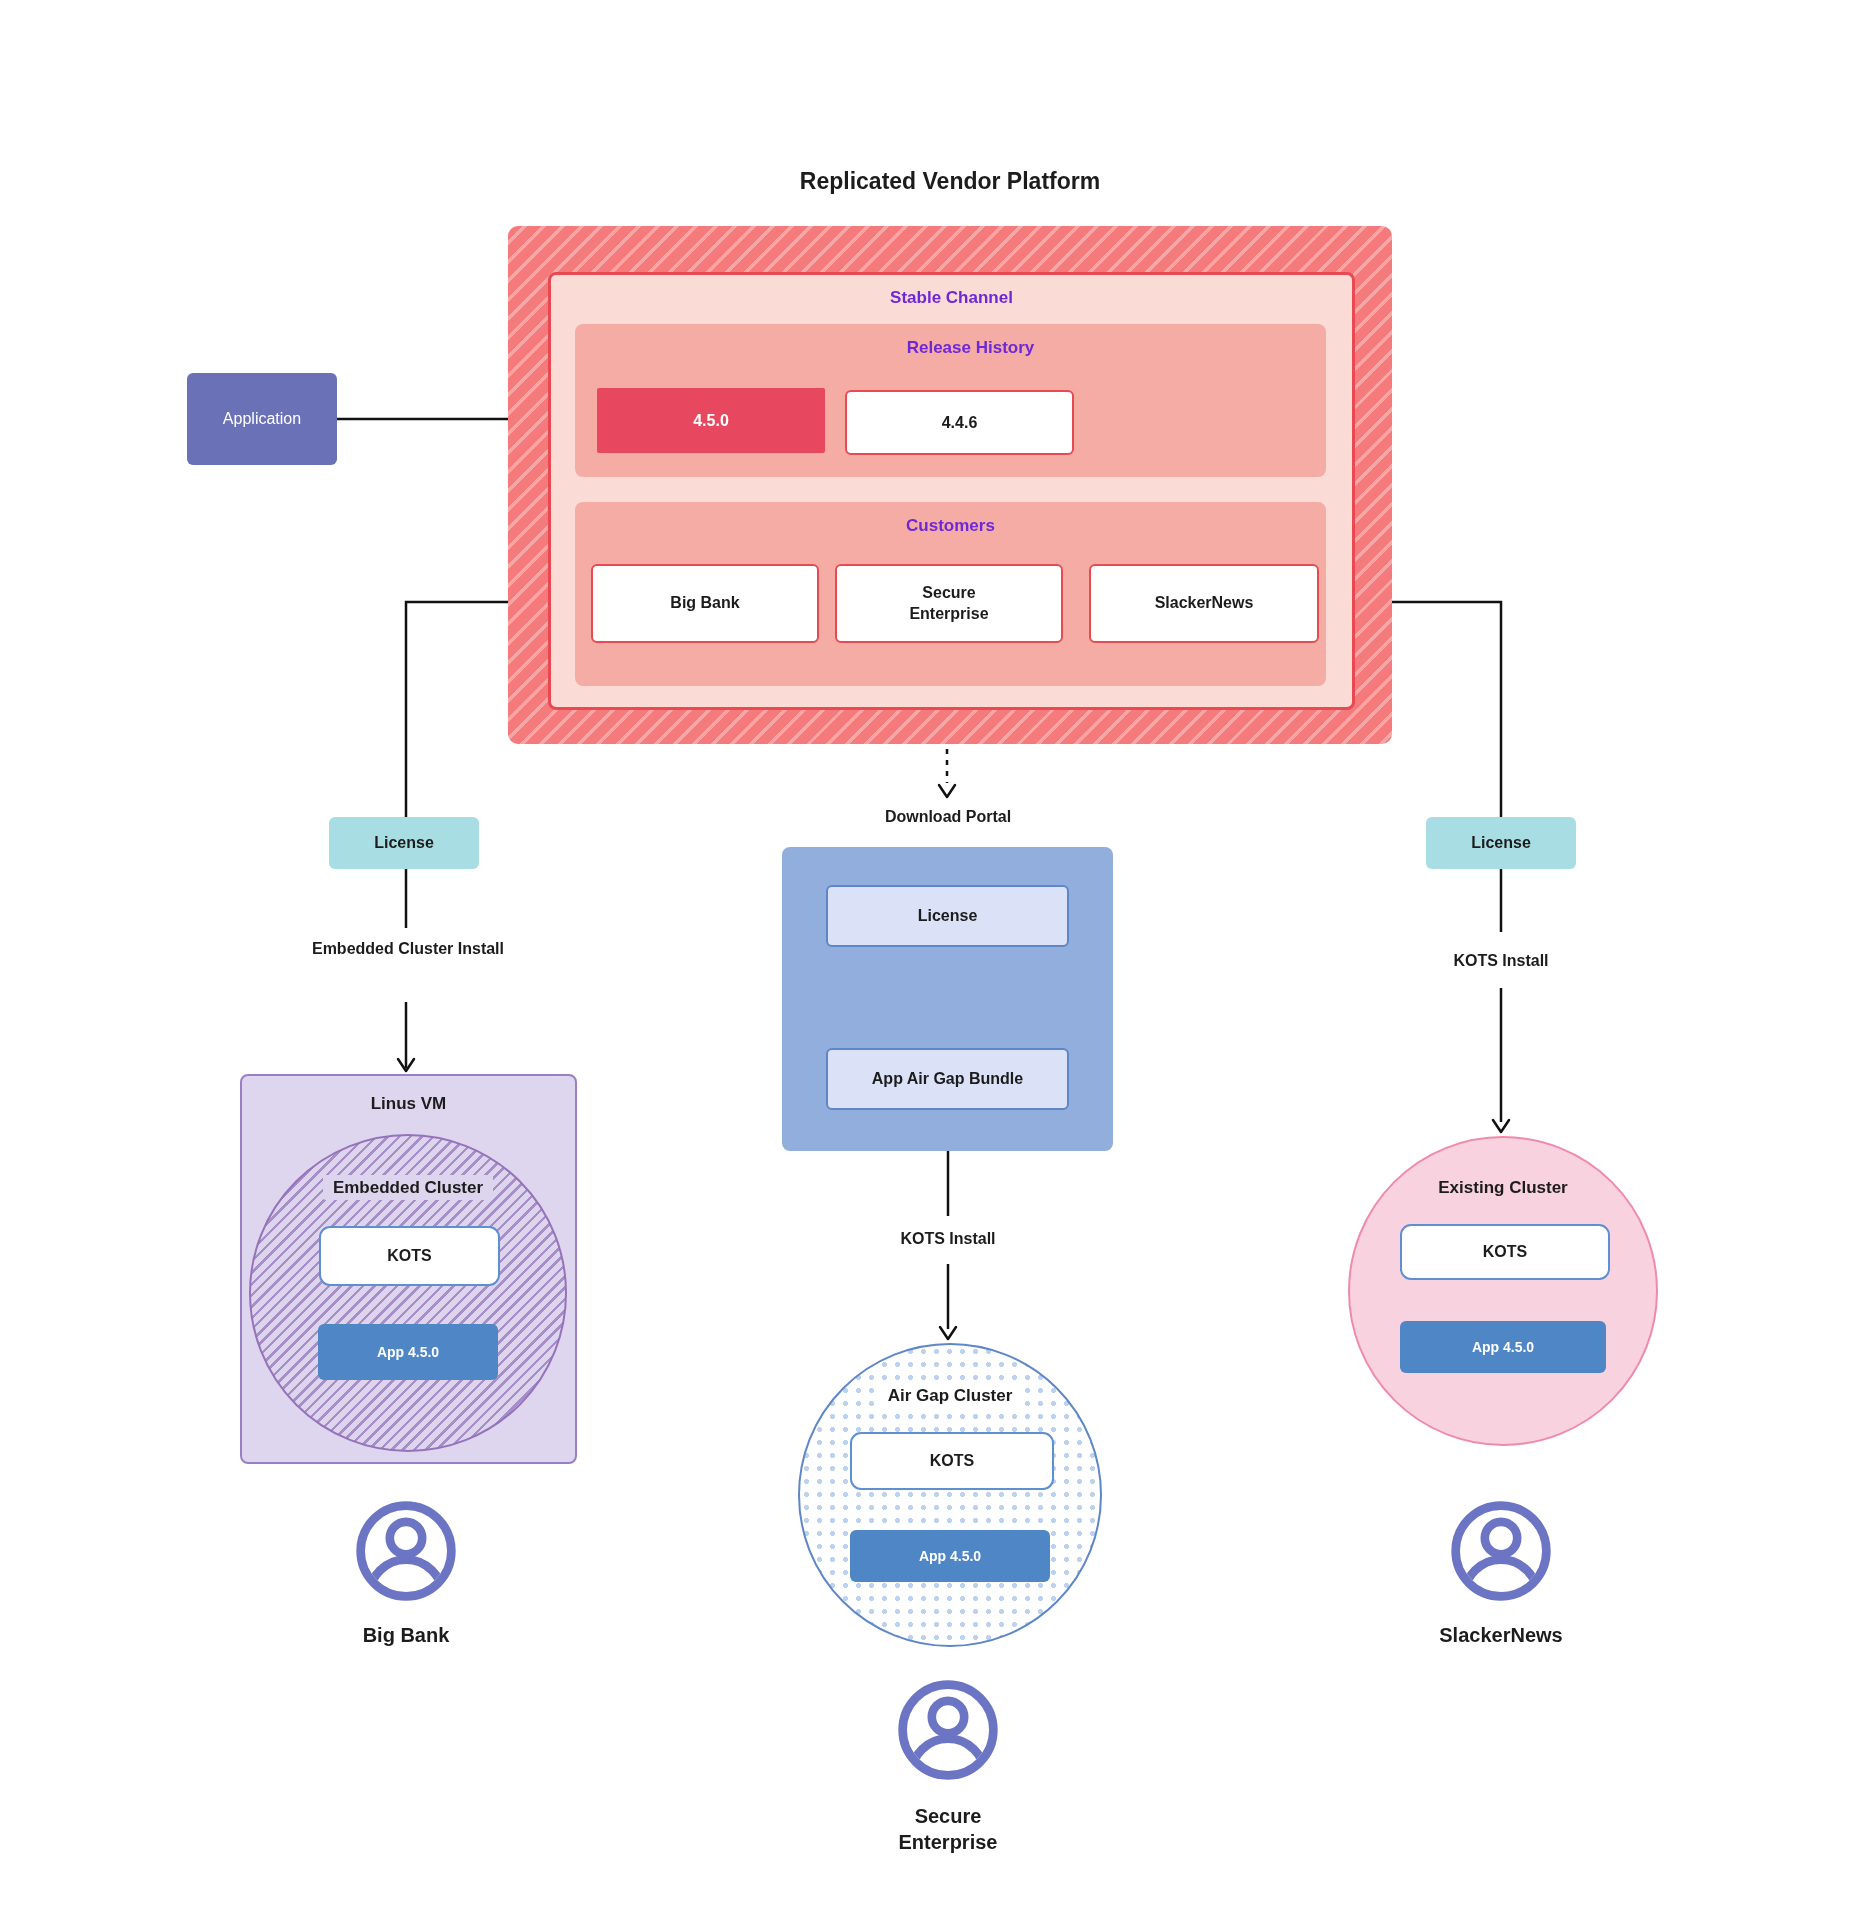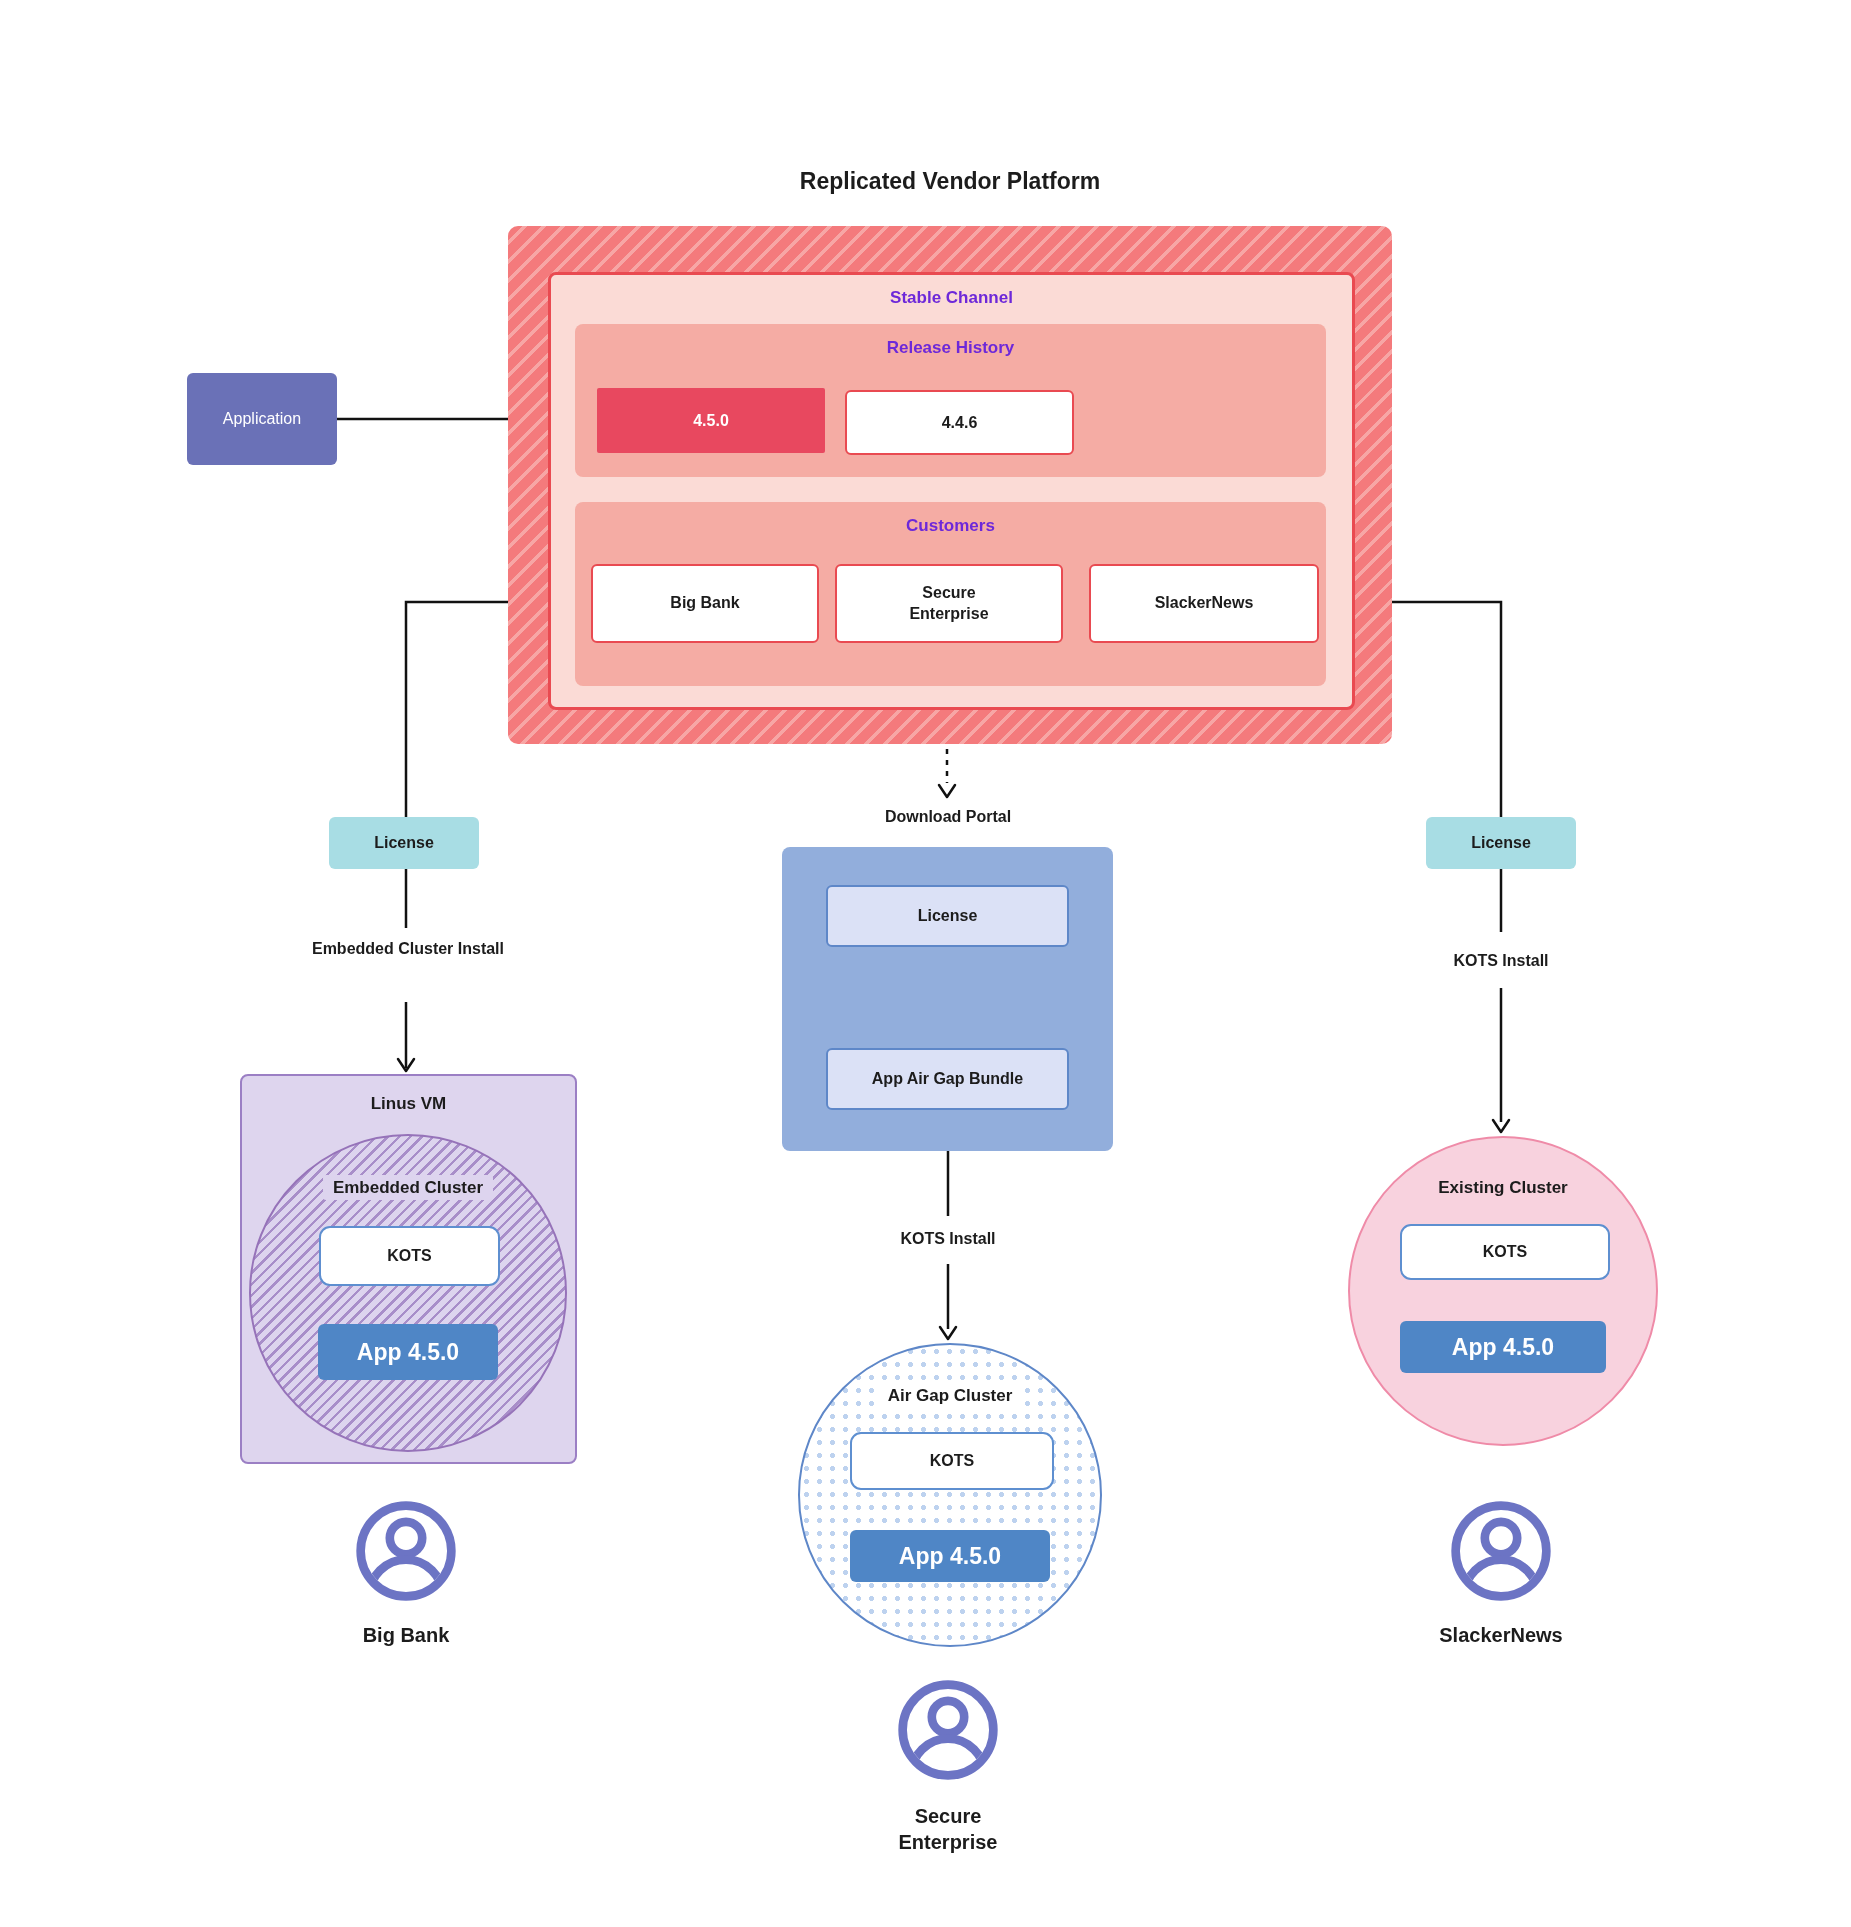--- a/index.html
+++ b/index.html
@@ -37,21 +37,21 @@
 
   .vm-box{left:240px;top:1074px;width:333px;height:386px;background:#ded5ee;border:2px solid #9b7fc4;border-radius:8px;}
   .vm-label{top:18px;width:100%;text-align:center;font-size:17px;font-weight:600;}
   .hatch-circle{left:7px;top:58px;width:314px;height:314px;border-radius:50%;border:2px solid #9673b9;
     background:repeating-linear-gradient(135deg,#a88ec9 0px,#a88ec9 2.5px,#ddd4ee 2.5px,#ddd4ee 8px);}
   .circle-label{width:100%;text-align:center;font-size:17px;font-weight:600;}
   .circle-label span{padding:3px 10px;border-radius:3px;}
   .backing-lav span{background:#ddd4ee;}
   .backing-white span{background:#ffffff;}
   .kots-box{background:#fff;border:2px solid #5e8fd0;border-radius:11px;font-size:16px;font-weight:600;}
-  .app-blue{background:#4f86c6;border-radius:6px;color:#fff;font-size:23px;font-weight:600;}
+  .app-blue{background:#4f86c6;border-radius:6px;color:#fff;font-size:14px;font-weight:600;}
 
   .portal{left:782px;top:847px;width:331px;height:304px;background:#92aedc;border-radius:8px;}
   .portal-item{left:44px;width:239px;height:58px;background:#dbe1f6;border:2px solid #5e87c8;border-radius:6px;font-size:16px;font-weight:600;}
 
   .dot-circle{left:798px;top:1343px;width:300px;height:300px;border-radius:50%;border:2px solid #5e87c8;
     background-color:#ffffff;background-image:radial-gradient(#bdd2ef 2.5px,transparent 2.6px);background-size:13px 13px;}
   .pink-circle{left:1348px;top:1136px;width:306px;height:306px;border-radius:50%;border:2px solid #ef8ba8;background:#f8d2de;}
 
   .person-label{font-size:20px;font-weight:600;text-align:center;line-height:1.3;}
   .connectors{left:0;top:0;width:1851px;height:1927px;pointer-events:none;}
@@ -94,21 +94,21 @@
     </g>
   </svg>
 
   <div class="abs diagram-title">Replicated Vendor Platform</div>
 
   <div class="abs platform">
     <div class="abs stable">
       <div class="abs panel-label" style="top:13px;">Stable Channel</div>
 
       <div class="abs subpanel release-history">
-        <div class="abs panel-label" style="top:14px;">Release History</div>
+        <div class="abs panel-label" style="top:14px;padding-left:20px;">Release History</div>
         <div class="abs fc rel-hot">4.5.0</div>
         <div class="abs fc rel-plain">4.4.6</div>
       </div>
 
       <div class="abs subpanel customers">
         <div class="abs panel-label" style="top:14px;">Customers</div>
         <div class="abs fc cust-box" style="left:16px;">Big Bank</div>
         <div class="abs fc cust-box" style="left:260px;">
             <span class="wrap-narrow">Secure Enterprise</span>
           </div>

